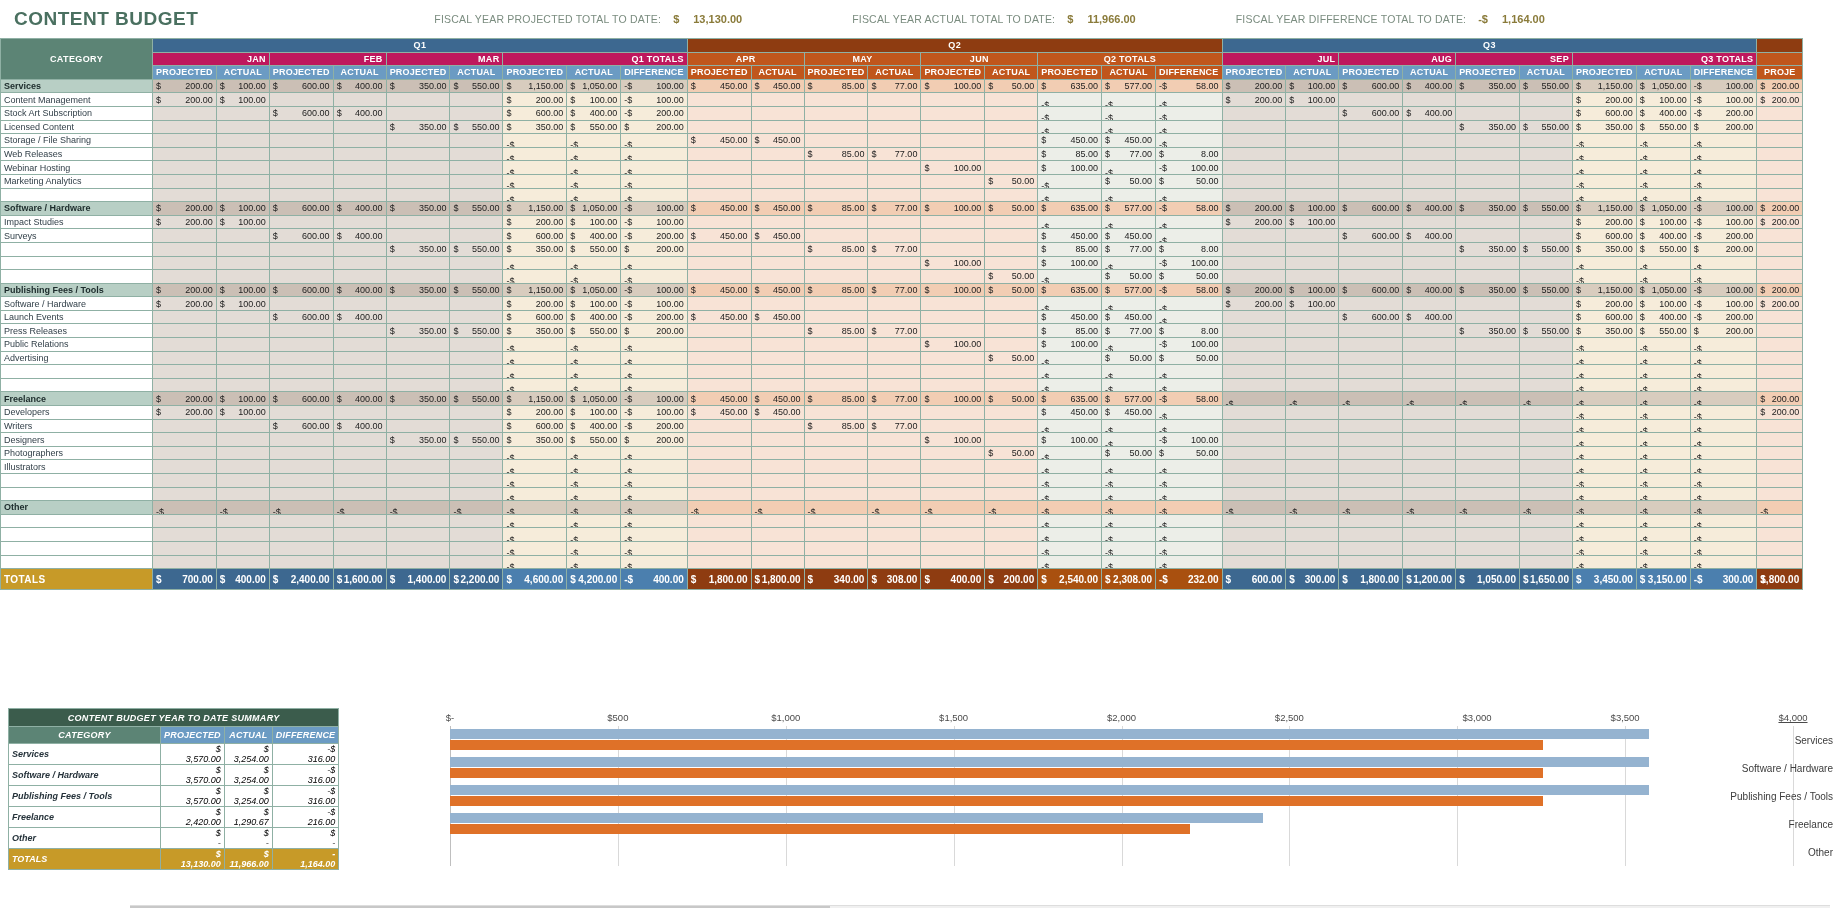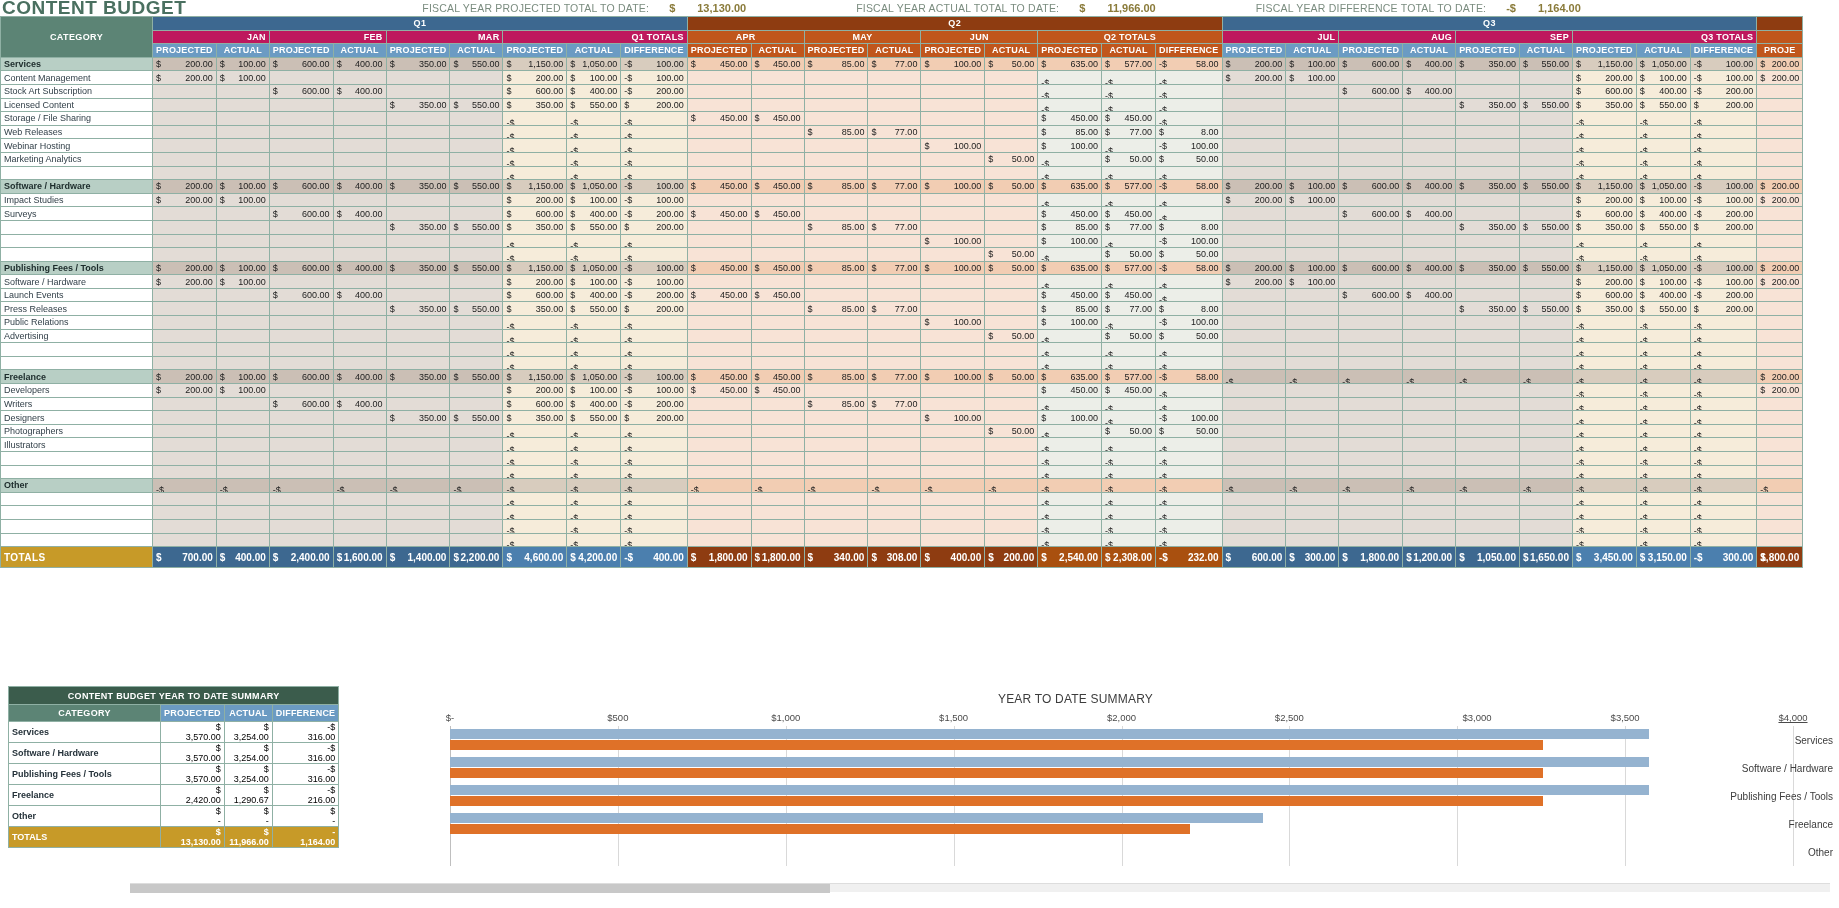--- a/index.html
+++ b/index.html
@@ -6,26 +6,26 @@
   html, body {
     margin: 0; padding: 0;
     width: 1839px; height: 908px;
     background: #ffffff;
     font-family: "Liberation Sans", sans-serif;
     overflow: hidden;
   }
   .sheet { position: relative; width: 1839px; height: 908px; background: #fff; }
 
   
-  .titlebar { height: 16px; display: flex; align-items: center; padding-left: 2px; }
+  .titlebar { height: 38px; display: flex; align-items: center; padding-left: 14px; }
   .app-title {
     font-size: 19px; font-weight: bold; color: #4a7060;
     letter-spacing: .5px;
   }
-  .fy-group { display: flex; align-items: center; gap: 8px; margin-left: 0; }
+  .fy-group { display: flex; align-items: center; gap: 0; margin-left: 0; }
   .fy-label { font-size: 10.5px; color: #7a8c7f; letter-spacing: .2px; white-space: nowrap; }
   .fy-cur { font-size: 11px; font-weight: bold; color: #8a7b3a; margin-left: 12px; }
   .fy-val { font-size: 11px; font-weight: bold; color: #8a7b3a; margin-left: 14px; white-space: nowrap; }
 
   
   .grid-wrap { position: relative; width: 1839px; height: 664px; overflow: hidden; }
   table.grid { border-collapse: collapse; table-layout: fixed; }
   table.grid td, table.grid th {
     border: 1px solid #8fb0a4;
     font-size: 9px;
@@ -79,21 +79,21 @@
   .t-cat { background:#c79a28; color:#fff; text-align:left; padding-left:8px; letter-spacing:.4px; }
   .t-blue { background:#3d6890; color:#fff; }
   .t-blue-l { background:#4b7fae; color:#fff; }
   .t-orange { background:#8e3c11; color:#fff; }
   .t-orange-l { background:#a9500f; color:#fff; }
 
   
   .bottom { position:relative; width:1839px; height:212px; }
 
   table.summary { border-collapse:collapse; table-layout:fixed; position:absolute; left:8px; top:6px; }
-  table.summary td, table.summary th { border:1px solid #8fb0a4; font-size:9px; height:14px; padding:0 3px; white-space:nowrap; }
+  table.summary td, table.summary th { border:1px solid #8fb0a4; font-size:9px; height:14px; padding:0 3px; white-space:nowrap;font-style:italic; }
   .s-title { background:#3b5c4c; color:#fff; font-weight:bold; font-size:10.5px; text-align:center; letter-spacing:.3px; height:18px !important; }
   .s-cat  { background:#5c8475; color:#fff; font-weight:bold; font-size:10px; text-align:center; letter-spacing:.3px; height:17px !important; }
   .s-sub  { background:#6b9bc3; color:#fff; font-weight:bold; font-size:8px; text-align:center; letter-spacing:.2px; height:17px !important;}
   .s-row-label { background:#fff; color:#25323a; font-weight:bold; font-size:9px; text-align:left; padding-left:5px; }
   .s-num { background:#fff; text-align:right; font-size:9px; position:relative; }
   .s-tot td { background:#c79a28; color:#fff; font-weight:bold; }
   .s-tot .s-num { background:#c79a28; color:#fff; }
 
   
   .chart { position:absolute; left:318px; top:4px; width:1515px; height:205px; }
@@ -2986,21 +2986,20 @@
           <tr class="s-tot">
             <td class="s-row-label" style="background:#c79a28;color:#fff;">TOTALS</td>
             <td class="s-num"><span class="cur">$</span><span class="money">13,130.00</span></td>
             <td class="s-num"><span class="cur">$</span><span class="money">11,966.00</span></td>
             <td class="s-num"><span class="cur">-</span><span class="money">1,164.00</span></td>
           </tr>
         </tbody>
     </table>
 
     <div class="chart">
-      <div class="chart-title">YEAR TO DATE SUMMARY</div>
       <div class="plot">
         <div class="axis-labels">
             <span class="axis-tick" style="left:132px;">$-</span>
             <span class="axis-tick" style="left:299.875px;">$500</span>
             <span class="axis-tick" style="left:467.75px;">$1,000</span>
             <span class="axis-tick" style="left:635.625px;">$1,500</span>
             <span class="axis-tick" style="left:803.5px;">$2,000</span>
             <span class="axis-tick" style="left:971.375px;">$2,500</span>
             <span class="axis-tick" style="left:1159px;">$3,000</span>
             <span class="axis-tick" style="left:1307.125px;">$3,500</span>

